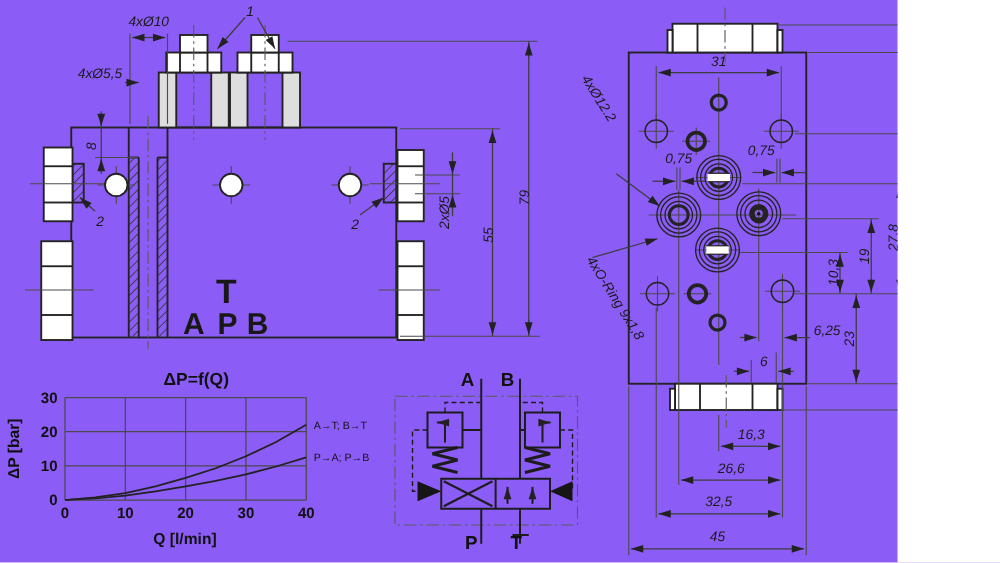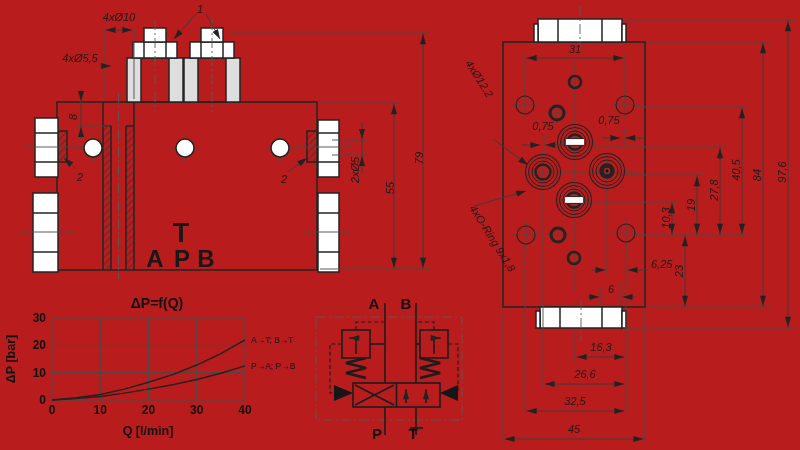--- a/index.html
+++ b/index.html
@@ -1,16 +1,16 @@
 <!DOCTYPE html>
 <html><head>
 <meta charset="utf-8">
 <style>
   html,body{margin:0;padding:0;background:#fff;}
-  .canvas{position:relative;width:800px;height:450px;background:#b91c1c;overflow:hidden;
+  .canvas{position:relative;width:718px;height:450px;background:#8b5cf6;overflow:hidden;
           font-family:"Liberation Sans",sans-serif;text-align:right;}
   .canvas svg{position:absolute;overflow:visible;}
   
   .ln{stroke:#232323;stroke-width:1.5;fill:none;}
   .ln2{stroke:#1c1c1c;stroke-width:1.6;fill:none;}
   .tn{stroke:#4a4a4a;stroke-width:0.9;fill:none;}
   .dm{stroke:#3d3d3d;stroke-width:1;fill:none;}
   .cl{stroke:#5a5a5a;stroke-width:0.9;fill:none;stroke-dasharray:10 3 2 3;}
   .dsh{stroke:#1c1c1c;stroke-width:1.1;fill:none;stroke-dasharray:4 2.6;}
   .dim{font-style:italic;font-size:11px;fill:#1b1b1b;}

